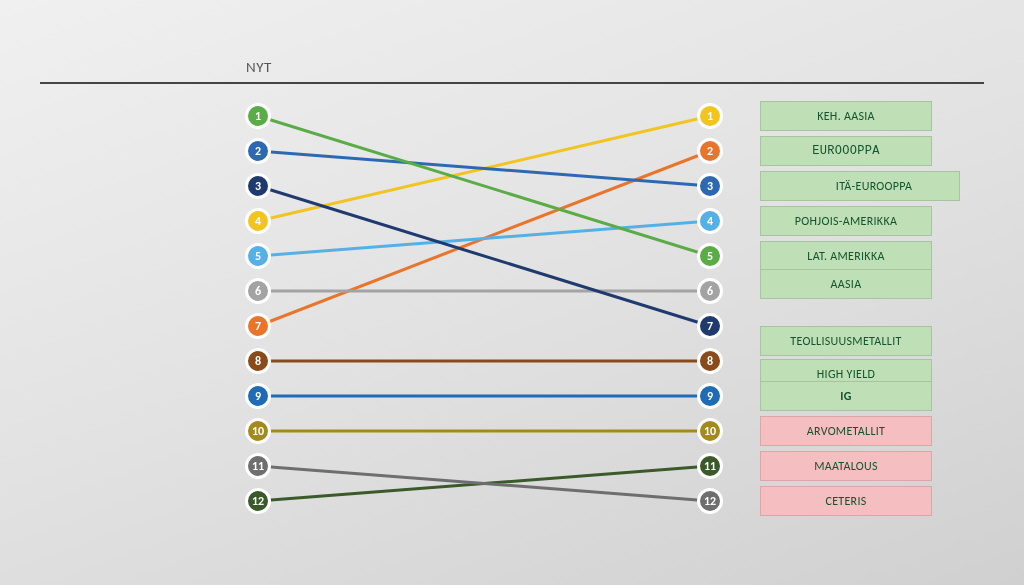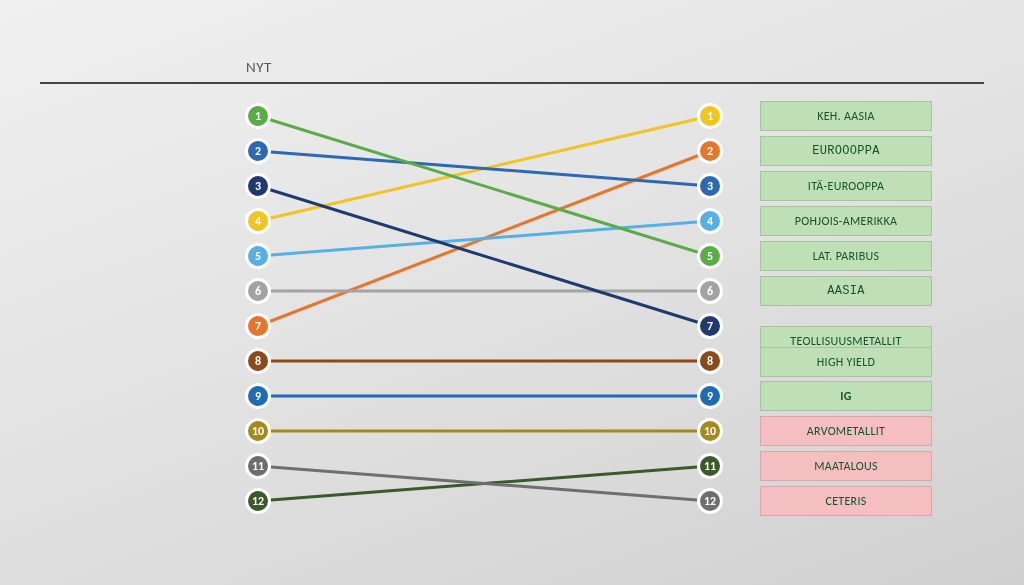--- a/index.html
+++ b/index.html
@@ -111,24 +111,24 @@
       <div class="node" style="background: rgb(31, 58, 110); left: 710px; top: 326px;">7</div>
       <div class="node" style="background: rgb(138, 74, 26); left: 710px; top: 361px;">8</div>
       <div class="node" style="background: rgb(31, 107, 181); left: 710px; top: 396px;">9</div>
       <div class="node" style="background: rgb(164, 138, 26); left: 710px; top: 431px;">10</div>
       <div class="node" style="background: rgb(58, 90, 42); left: 710px; top: 466px;">11</div>
       <div class="node" style="background: rgb(110, 110, 110); left: 710px; top: 501px;">12</div>
     </div>
   <div id="labels">
       <div class="label-box pos" style="left: 760px; top: 116px;">KEH. AASIA</div>
       <div class="label-box pos" style="left: 760px; top: 151px; font-family: Liberation Mono, monospace;">EUROOOPPA</div>
-      <div class="label-box pos" style="left: 760px; top: 186px;">ITÄ-EUROOPPA</div>
+      <div class="label-box pos" style="left: 760px; top: 186px; padding-left: 28px;">ITÄ-EUROOPPA</div>
       <div class="label-box pos" style="left: 760px; top: 221px;">POHJOIS-AMERIKKA</div>
-      <div class="label-box pos" style="left: 760px; top: 256px;">LAT. PARIBUS</div>
-      <div class="label-box pos" style="left: 760px; top: 291px; font-family: Liberation Mono, monospace;">AASIA</div>
+      <div class="label-box pos" style="left: 760px; top: 256px;">LAT. AMERIKKA</div>
+      <div class="label-box pos" style="left: 760px; top: 284px;">AASIA</div>
       <div class="label-box pos" style="left: 760px; top: 341px;">TEOLLISUUSMETALLIT</div>
-      <div class="label-box pos" style="left: 760px; top: 362px;">HIGH YIELD</div>
+      <div class="label-box pos" style="left: 760px; top: 374px;">HIGH YIELD</div>
       <div class="label-box pos" style="left: 760px; top: 396px; font-weight: bold;">IG</div>
       <div class="label-box neg" style="left: 760px; top: 431px;">ARVOMETALLIT</div>
       <div class="label-box neg" style="left: 760px; top: 466px;">MAATALOUS</div>
       <div class="label-box neg" style="left: 760px; top: 501px;">CETERIS</div>
     </div>
 </div>
 
 </body></html>

